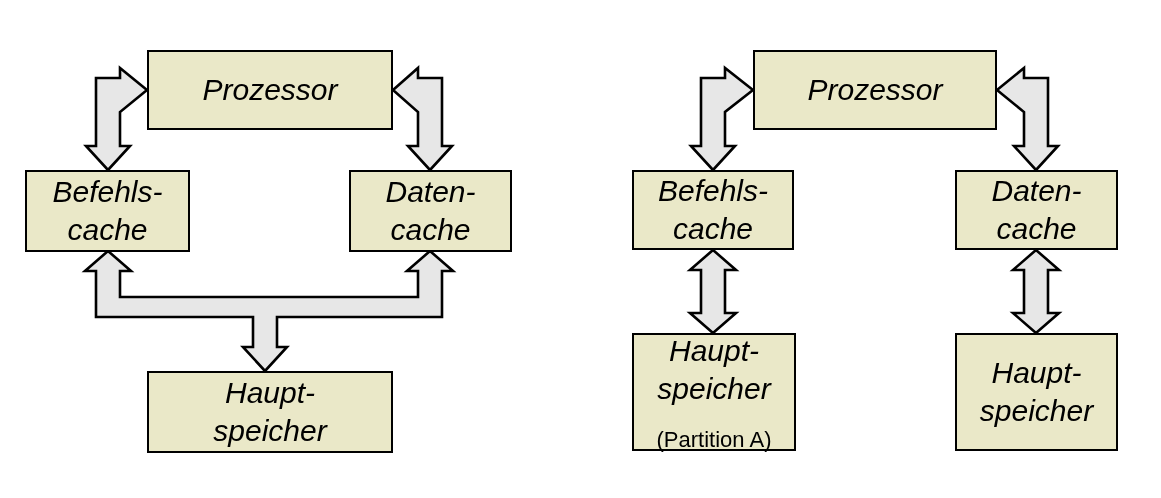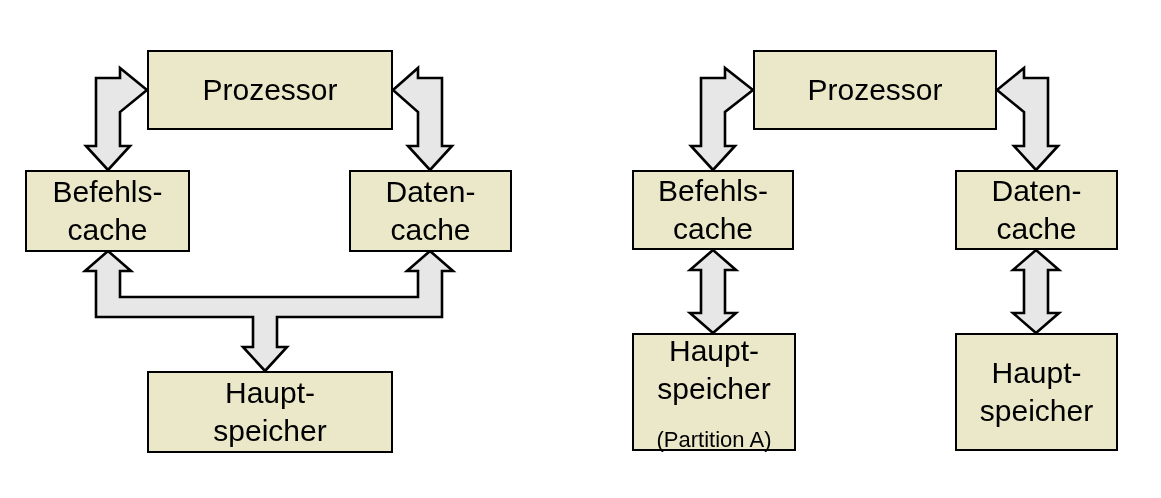--- a/index.html
+++ b/index.html
@@ -37,20 +37,21 @@
     flex-direction: column;
     align-items: center;
     justify-content: center;
     text-align: center;
     color: #000000;
   }
   .box .label {
     font-size: 30px;
     line-height: 38px;
     white-space: pre-line;
+    font-style: italic;
   }
   .box .sub-label {
     font-size: 22px;
     line-height: 26px;
     margin-top: 19px;
     white-space: pre-line;
   }
 </style>
 </head>
 <body>

